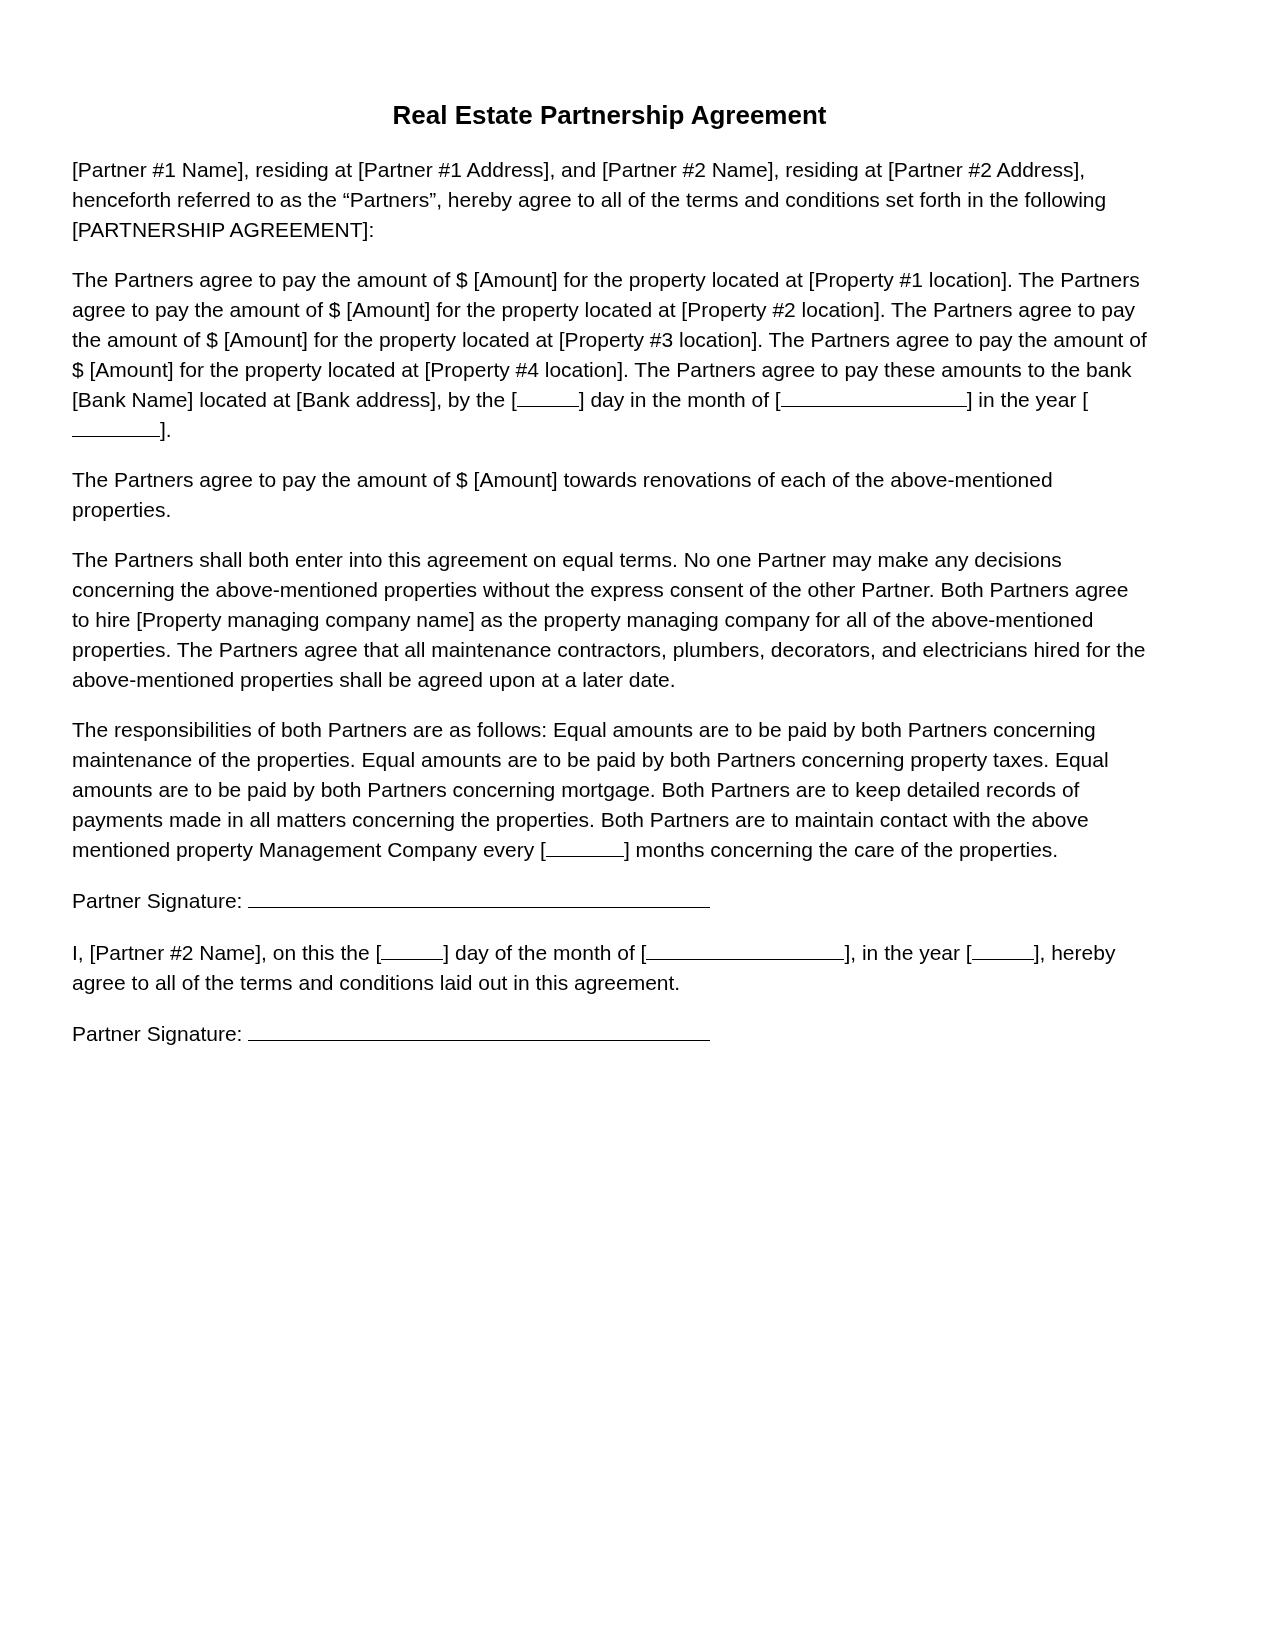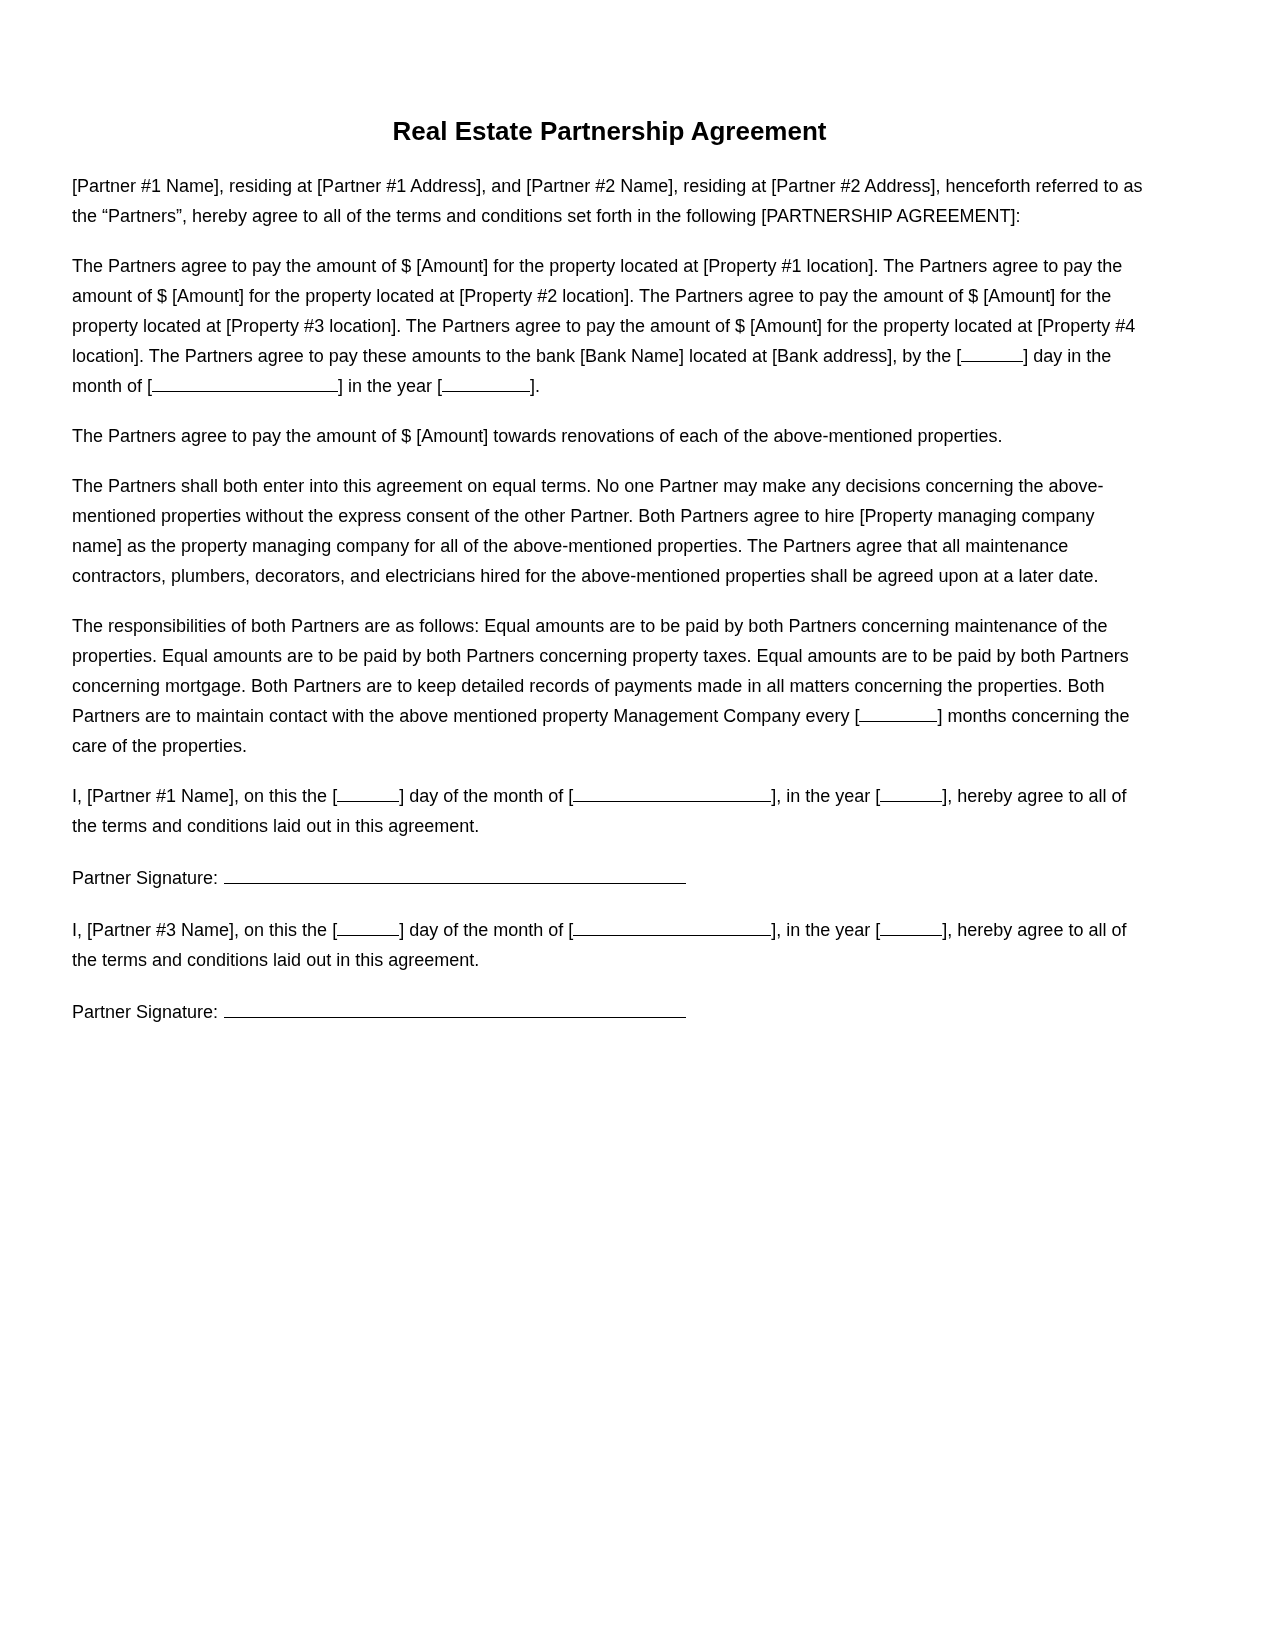--- a/index.html
+++ b/index.html
@@ -1,26 +1,26 @@
 <!DOCTYPE html>
 <html><head>
 <meta charset="utf-8">
 <style>
   html, body { margin: 0; padding: 0; background: #ffffff; }
   body {
     width: 1275px; height: 1650px; position: relative; overflow: hidden;
     font-family: "Liberation Sans", sans-serif; color: #000;
   }
-  .page { position: absolute; left: 72px; top: 116px; width: 1075px; }
+  .page { position: absolute; left: 72px; top: 100px; width: 1075px; }
   h1 {
     font-size: 26px; font-weight: bold; text-align: center; margin: 0 0 24px 0;
     letter-spacing: 0;
     padding-left: 0;
   }
-  p { font-size: 18px; line-height: 30px; margin: 0 0 20px 0; }
+  p { font-size: 21px; line-height: 30px; margin: 0 0 20px 0; }
   .blank { display: inline-block; border-bottom: 1.5px solid #000; height: 20px; vertical-align: baseline; }
   .b5 { width: 62px; }
   .b6 { width: 78px; }
   .b7 { width: 88px; }
   .b-month1 { width: 186px; }
   .b-month2 { width: 198px; }
   .b-year { width: 62px; }
   .sig-line { display: inline-block; width: 462px; border-bottom: 1.5px solid #000; height: 22px; vertical-align: baseline; margin-left: 6px; }
   .sig { margin-bottom: 22px; }
 </style>
@@ -35,20 +35,19 @@
 
   <p><span>The Partners agree to pay the amount of $ [Amount] for the property located at [Property #1 location]. The Partners agree to pay the amount of $ [Amount] for the property located at [Property #2 location]. The Partners agree to pay the amount of $ [Amount] for the property located at [Property #3 location]. The Partners agree to pay the amount of $ [Amount] for the property located at [Property #4 location]. The Partners agree to pay these amounts to the bank [Bank Name] located at [Bank address], by the [</span><span class="blank b5"></span><span>] day in the month of [</span><span class="blank b-month1"></span><span>] in the year [</span><span class="blank b7"></span><span>].</span></p>
 
   <p>The Partners agree to pay the amount of $ [Amount] towards renovations of each of the above-mentioned properties.</p>
 
   <p>The Partners shall both enter into this agreement on equal terms. No one Partner may make any decisions concerning the above-mentioned properties without the express consent of the other Partner. Both Partners agree to hire [Property managing company name] as the property managing company for all of the above-mentioned properties. The Partners agree that all maintenance contractors, plumbers, decorators, and electricians hired for the above-mentioned properties shall be agreed upon at a later date.</p>
 
   <p><span>The responsibilities of both Partners are as follows: Equal amounts are to be paid by both Partners concerning maintenance of the properties. Equal amounts are to be paid by both Partners concerning property taxes. Equal amounts are to be paid by both Partners concerning mortgage. Both Partners are to keep detailed records of payments made in all matters concerning the properties. Both Partners are to maintain contact with the above mentioned property Management Company every [</span><span class="blank b6"></span><span>] months concerning the care of the properties.</span></p>
 
 
-  <p><span>I, [Partner #1 Name], on this the [</span><span class="blank b5"></span><span>] day of the month of [</span><span class="blank b-month2"></span><span>], in the year [</span><span class="blank b-year"></span><span>], hereby agree to all of the terms and conditions laid out in this agreement.</span></p>
 
   <p class="sig"><span>Partner Signature:</span><span class="sig-line"></span></p>
 
-  <p><span>I, [Partner #3 Name], on this the [</span><span class="blank b5"></span><span>] day of the month of [</span><span class="blank b-month2"></span><span>], in the year [</span><span class="blank b-year"></span><span>], hereby agree to all of the terms and conditions laid out in this agreement.</span></p>
+  <p><span>I, [Partner #2 Name], on this the [</span><span class="blank b5"></span><span>] day of the month of [</span><span class="blank b-month2"></span><span>], in the year [</span><span class="blank b-year"></span><span>], hereby agree to all of the terms and conditions laid out in this agreement.</span></p>
 
   <p class="sig"><span>Partner Signature:</span><span class="sig-line"></span></p>
 </div>
 
 </body></html>

